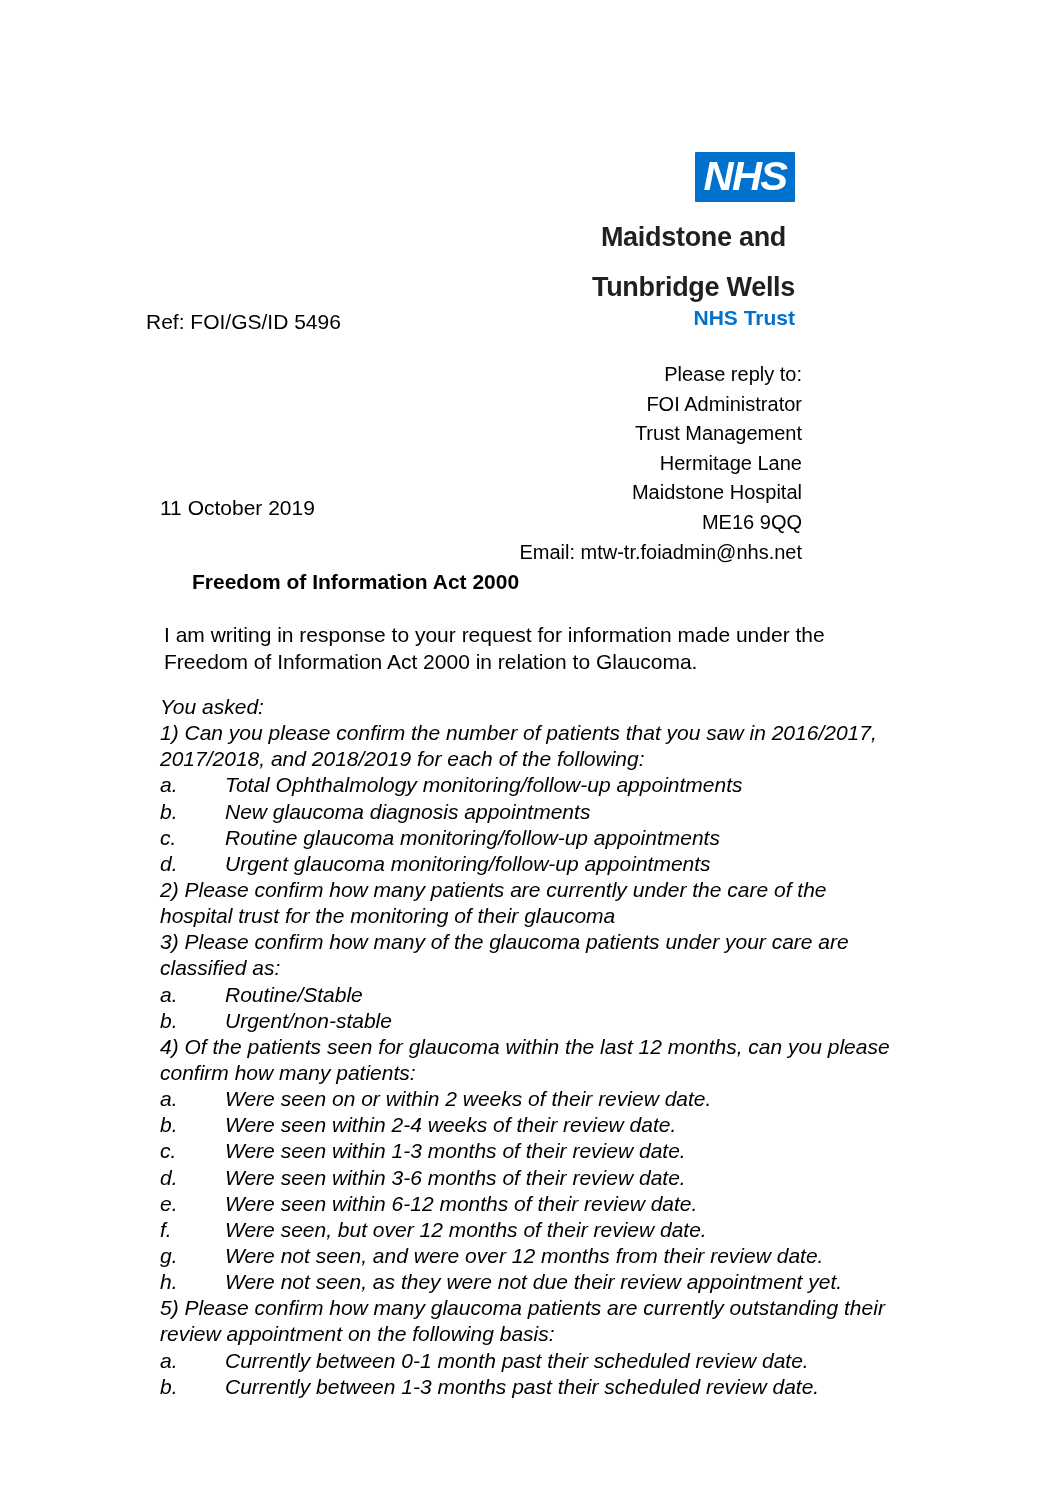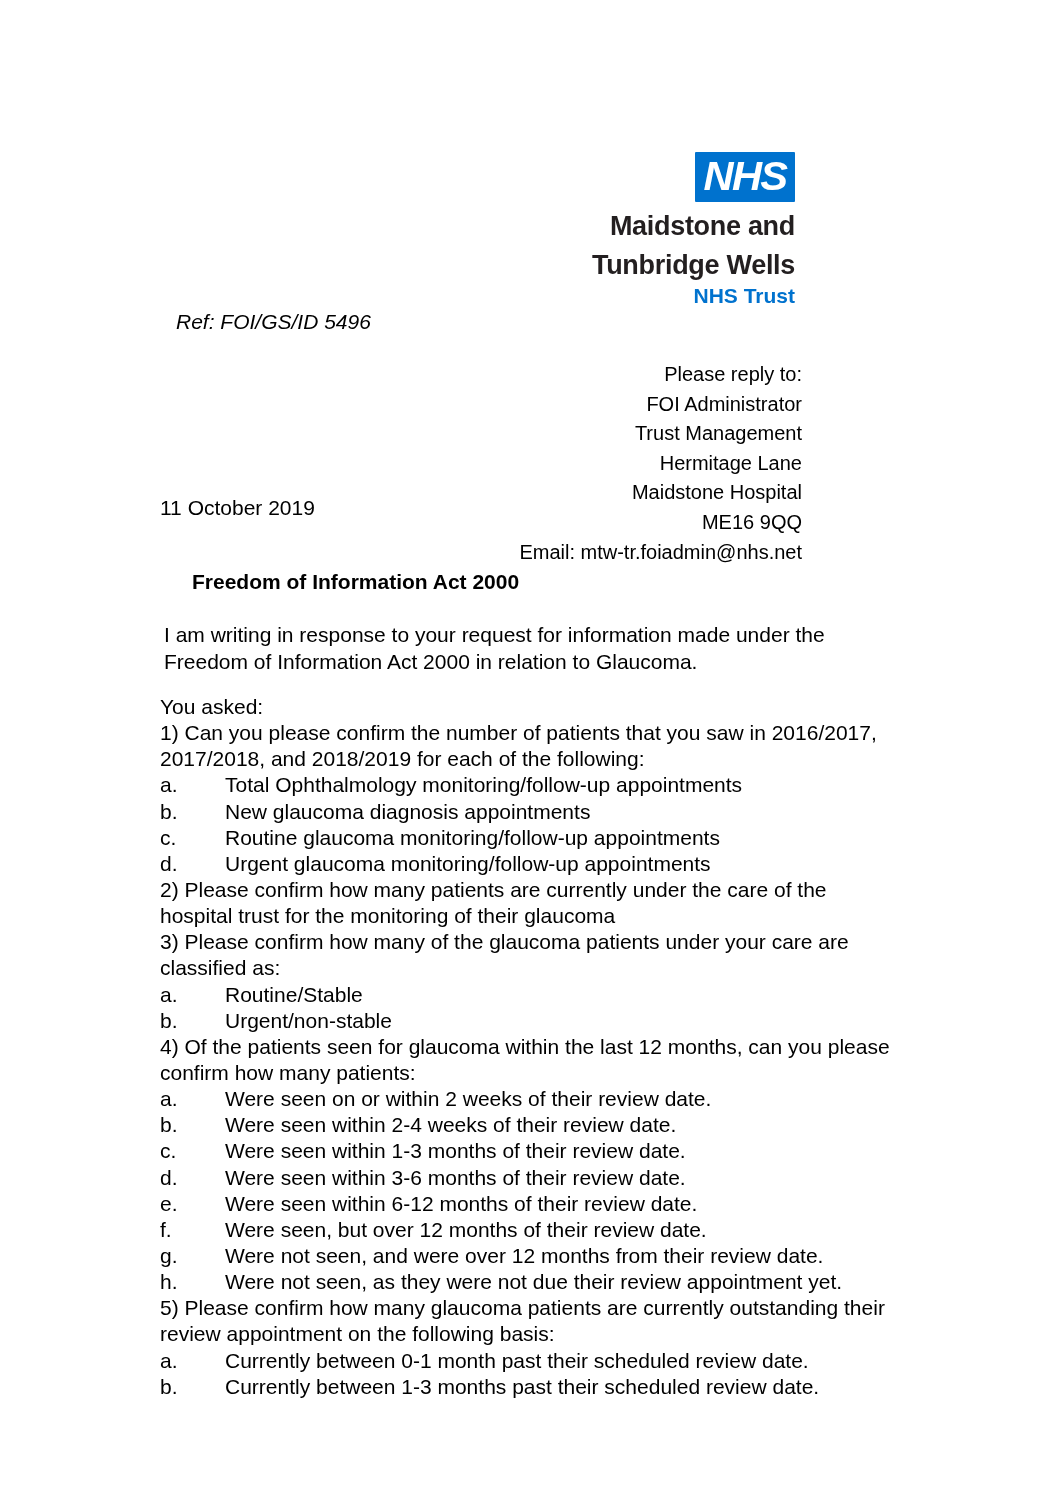--- a/index.html
+++ b/index.html
@@ -41,47 +41,47 @@
     font-family: "Liberation Sans", sans-serif;
     font-weight: bold;
     font-style: italic;
     font-size: 40px;
     letter-spacing: -1.5px;
     line-height: 0.95;
     transform: scaleX(1.04);
     transform-origin: center;
   }
   .trust-name {
-    margin-top: 9px;
+    margin-top: 20px;
     font-family: "Liberation Sans", sans-serif;
     font-weight: bold;
     font-size: 27px;
     line-height: 1.12;
     color: #231f20;
     letter-spacing: -0.3px;
     white-space: nowrap;
+    text-align: center;
   }
   .trust-suffix {
     margin-top: 5px;
     font-family: "Liberation Sans", sans-serif;
     font-weight: bold;
     font-size: 21px;
     color: #0072CE;
     letter-spacing: 0px;
   }
 
   
   .ref-line {
     position: absolute;
-    left: 176px;
+    left: 146px;
     top: 308px;
     font-size: 21px;
     line-height: 1.3;
     white-space: nowrap;
-    font-style: italic;
   }
   .reply-block {
     position: absolute;
     right: 148px;
     top: 360px;
     text-align: right;
     font-size: 20px;
     line-height: 1.48;
   }
   .reply-block .reply-heading {
@@ -114,20 +114,21 @@
     width: 700px;
     font-size: 21px;
     line-height: 1.30;
   }
 
   .questions {
     position: absolute;
     left: 160px;
     top: 694px;
     width: 740px;
+    font-style: italic;
     font-size: 21px;
     line-height: 1.245;
   }
   .questions .q-para {
     margin: 0;
   }
   .questions .sub-item {
     display: flex;
     margin: 0;
   }

